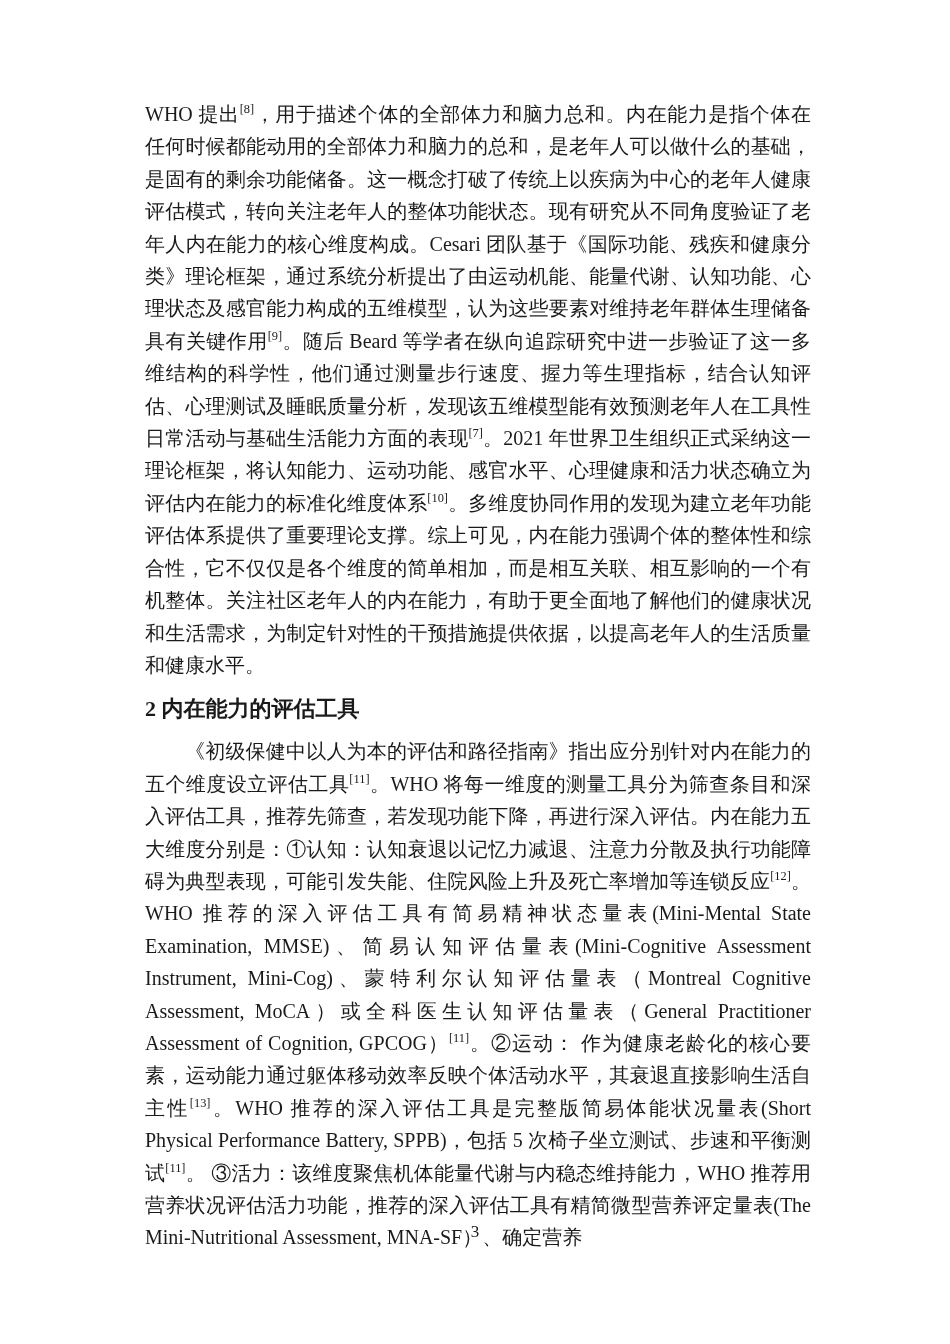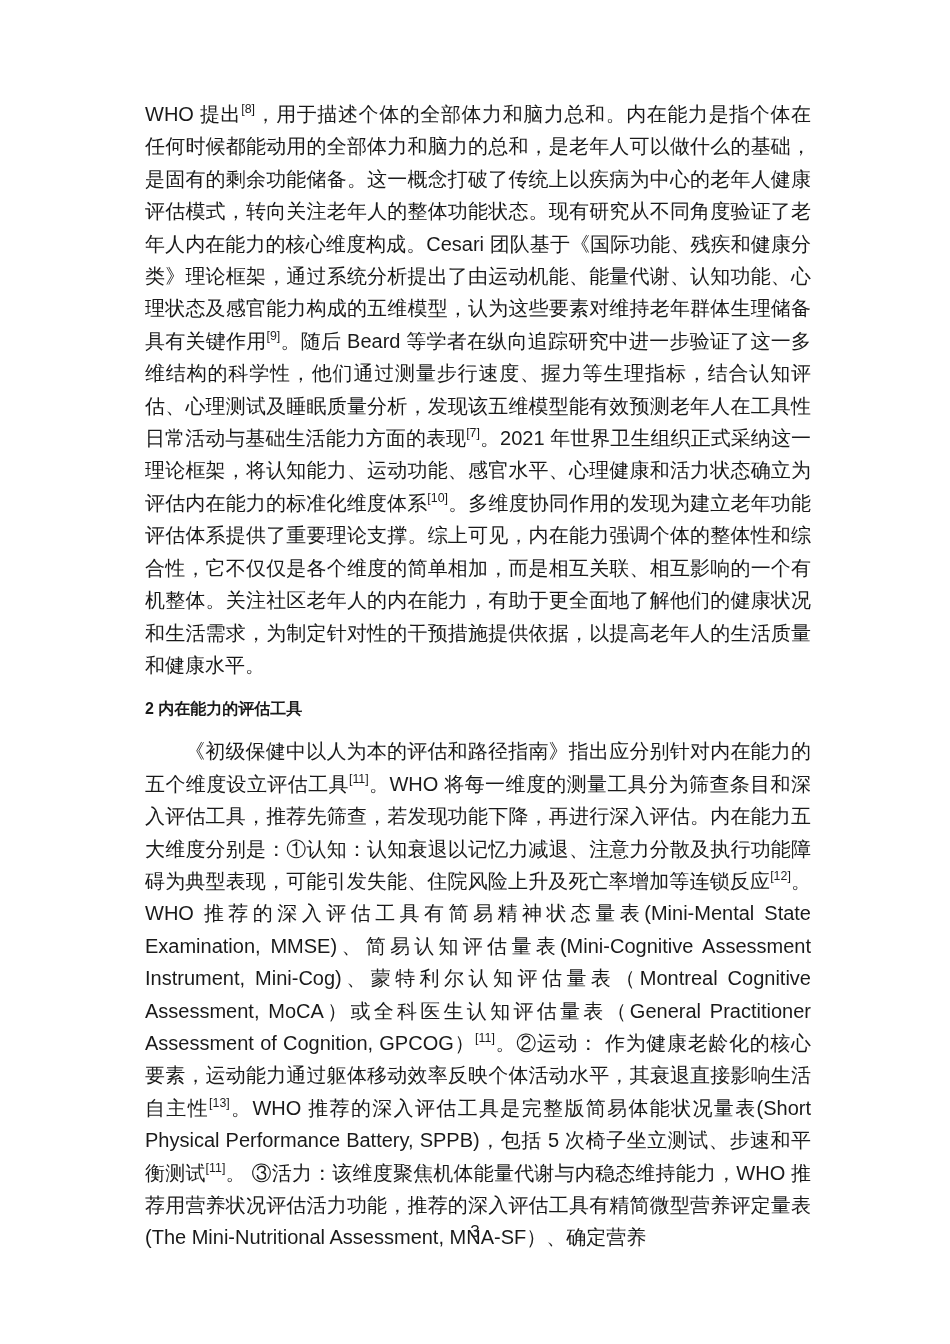--- a/index.html
+++ b/index.html
@@ -6,21 +6,21 @@
     margin: 0;
     padding: 0;
     background: #ffffff;
   }
   .page {
     position: relative;
     width: 950px;
     height: 1344px;
     background: #ffffff;
     box-sizing: border-box;
-    font-family: Liberation Sans, sans-serif;
+    font-family: Liberation Serif, serif;
     color: #1a1a1a;
     overflow: hidden;
     border-radius: 7px;
   }
   .doc-body {
     position: absolute;
     top: 98px;
     left: 145px;
     width: 666px;
   }
@@ -30,21 +30,21 @@
     line-height: 32.4px;
     text-align: justify;
     text-justify: inter-ideograph;
     word-break: break-word;
   }
   .para.indent {
     text-indent: 2em;
   }
   .heading {
     margin: 12px 0 10px 0;
-    font-size: 16px;
+    font-size: 22px;
     font-weight: bold;
     line-height: 32px;
     text-align: left;
   }
   sup.cite {
     font-size: 0.62em;
     vertical-align: super;
     line-height: 0;
   }
   .page-footer {

